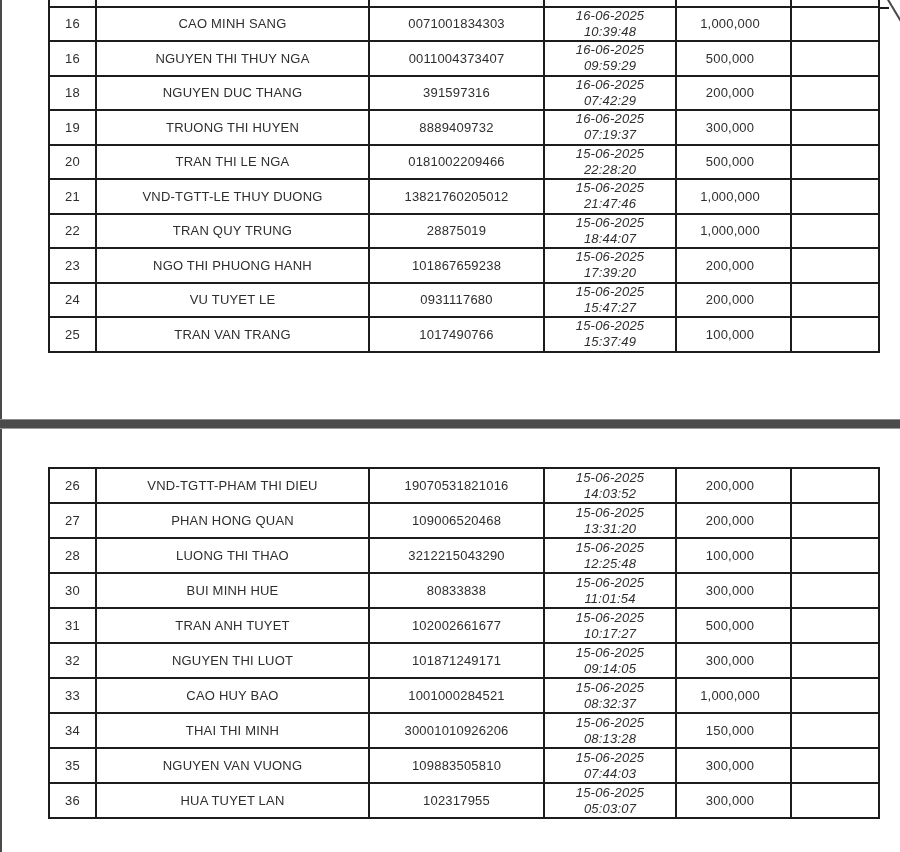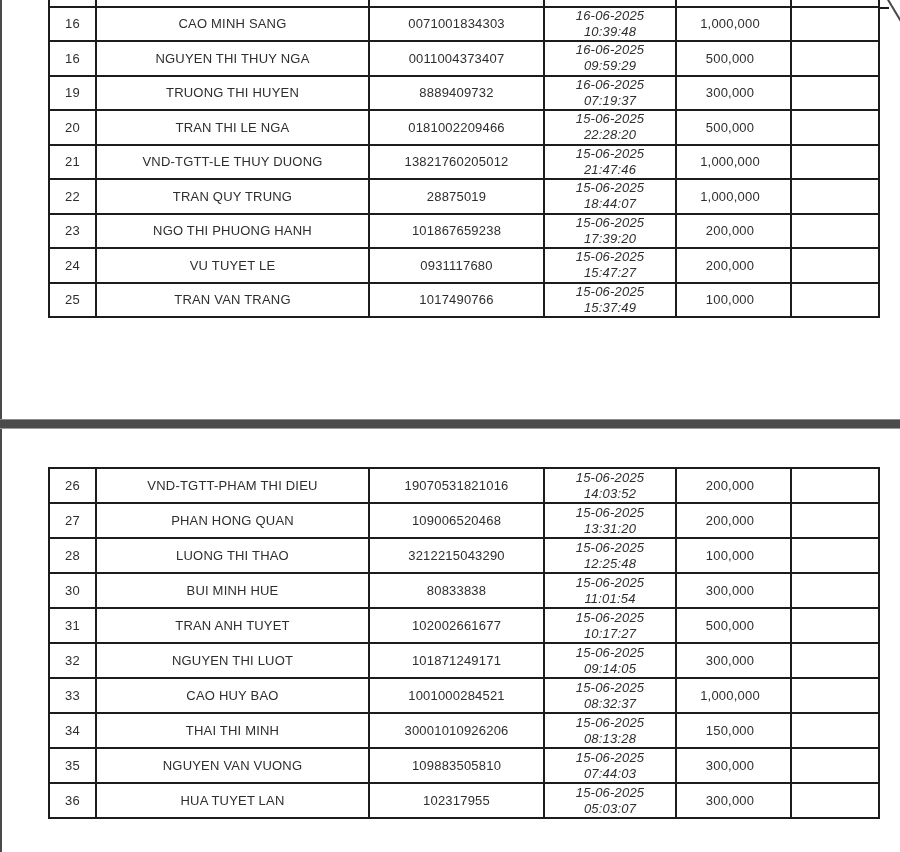--- a/index.html
+++ b/index.html
@@ -130,20 +130,31 @@
           <td>NGUYEN THI THUY NGA</td>
           <td>0011004373407</td>
           <td class="datetime">
             <div>16-06-2025</div>
             <div>09:59:29</div>
           </td>
           <td class="amount">500,000</td>
           <td></td>
         </tr>
         <tr>
+          <td>18</td>
+          <td>NGUYEN DUC THANG</td>
+          <td>391597316</td>
+          <td class="datetime">
+            <div>16-06-2025</div>
+            <div>07:42:29</div>
+          </td>
+          <td class="amount">200,000</td>
+          <td></td>
+        </tr>
+        <tr>
           <td>19</td>
           <td>TRUONG THI HUYEN</td>
           <td>8889409732</td>
           <td class="datetime">
             <div>16-06-2025</div>
             <div>07:19:37</div>
           </td>
           <td class="amount">300,000</td>
           <td></td>
         </tr>

